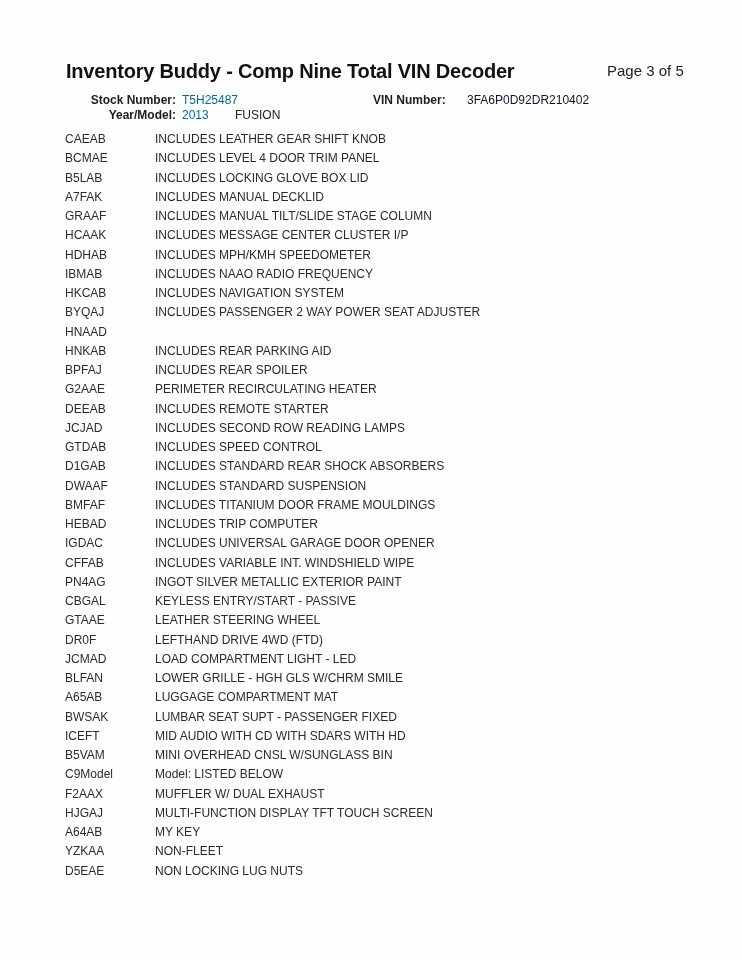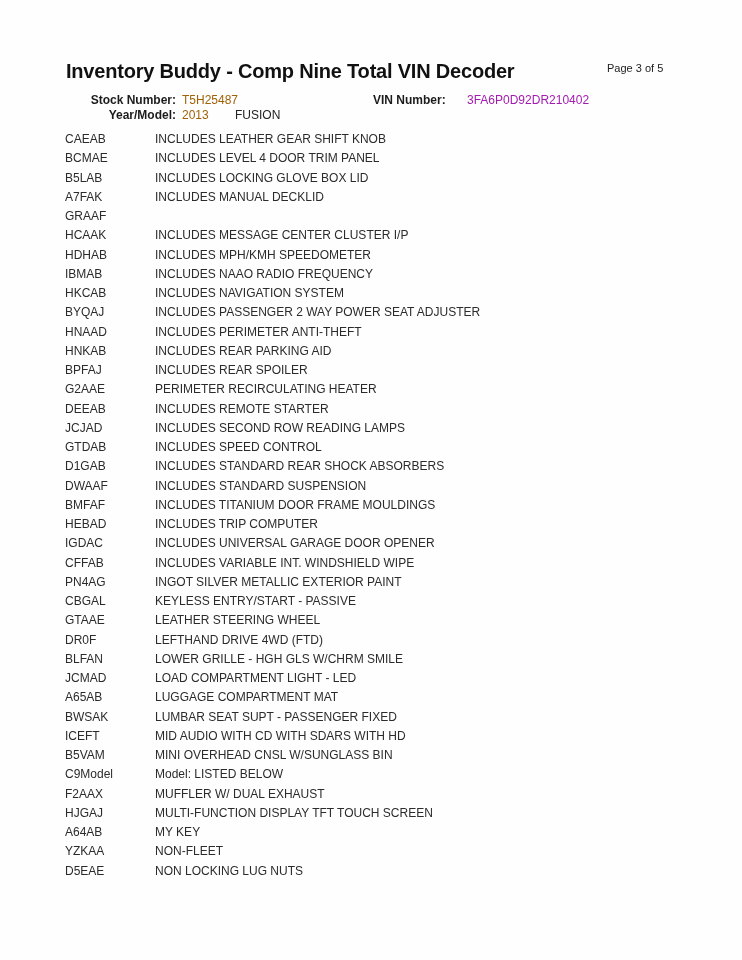--- a/index.html
+++ b/index.html
@@ -28,21 +28,21 @@
     font-size: 20px;
     font-weight: bold;
     color: #111111;
     letter-spacing: -0.2px;
     white-space: nowrap;
   }
   .page-indicator {
     position: absolute;
     left: 607px;
     top: 62px;
-    font-size: 11px;
+    font-size: 15px;
     color: #222222;
     white-space: nowrap;
   }
   .info-row {
     position: absolute;
     left: 0;
     width: 742px;
     height: 16px;
     font-size: 12px;
     white-space: nowrap;
@@ -53,32 +53,32 @@
     position: absolute;
     font-weight: bold;
     color: #1c1c1c;
     text-align: right;
     width: 116px;
     left: 60px;
   }
   .info-value {
     position: absolute;
     left: 182px;
-    color: #a16207;
+    color: #0369a1;
   }
   .vin-label {
     position: absolute;
     left: 373px;
     font-weight: bold;
     color: #1c1c1c;
   }
   .vin-value {
     position: absolute;
     left: 467px;
-    color: #a21caf;
+    color: #0f172a;
   }
   .model-value {
     position: absolute;
     left: 235px;
     color: #222222;
   }
   .option-list {
     position: absolute;
     left: 0;
     top: 130px;
@@ -136,20 +136,21 @@
       <div class="option-row">
         <span class="option-code">B5LAB</span>
         <span class="option-desc">INCLUDES LOCKING GLOVE BOX LID</span>
       </div>
       <div class="option-row">
         <span class="option-code">A7FAK</span>
         <span class="option-desc">INCLUDES MANUAL DECKLID</span>
       </div>
       <div class="option-row">
         <span class="option-code">GRAAF</span>
+        <span class="option-desc">INCLUDES MANUAL TILT/SLIDE STAGE COLUMN</span>
       </div>
       <div class="option-row">
         <span class="option-code">HCAAK</span>
         <span class="option-desc">INCLUDES MESSAGE CENTER CLUSTER I/P</span>
       </div>
       <div class="option-row">
         <span class="option-code">HDHAB</span>
         <span class="option-desc">INCLUDES MPH/KMH SPEEDOMETER</span>
       </div>
       <div class="option-row">
@@ -159,21 +160,20 @@
       <div class="option-row">
         <span class="option-code">HKCAB</span>
         <span class="option-desc">INCLUDES NAVIGATION SYSTEM</span>
       </div>
       <div class="option-row">
         <span class="option-code">BYQAJ</span>
         <span class="option-desc">INCLUDES PASSENGER 2 WAY POWER SEAT ADJUSTER</span>
       </div>
       <div class="option-row">
         <span class="option-code">HNAAD</span>
-        <span class="option-desc">INCLUDES PERIMETER ANTI-THEFT</span>
       </div>
       <div class="option-row">
         <span class="option-code">HNKAB</span>
         <span class="option-desc">INCLUDES REAR PARKING AID</span>
       </div>
       <div class="option-row">
         <span class="option-code">BPFAJ</span>
         <span class="option-desc">INCLUDES REAR SPOILER</span>
       </div>
       <div class="option-row">
@@ -226,28 +226,28 @@
       </div>
       <div class="option-row">
         <span class="option-code">GTAAE</span>
         <span class="option-desc">LEATHER STEERING WHEEL</span>
       </div>
       <div class="option-row">
         <span class="option-code">DR0F</span>
         <span class="option-desc">LEFTHAND DRIVE 4WD (FTD)</span>
       </div>
       <div class="option-row">
+        <span class="option-code">JCMAD</span>
+        <span class="option-desc">LOAD COMPARTMENT LIGHT - LED</span>
+      </div>
+      <div class="option-row">
         <span class="option-code">BLFAN</span>
         <span class="option-desc">LOWER GRILLE - HGH GLS W/CHRM SMILE</span>
       </div>
       <div class="option-row">
-        <span class="option-code">JCMAD</span>
-        <span class="option-desc">LOAD COMPARTMENT LIGHT - LED</span>
-      </div>
-      <div class="option-row">
         <span class="option-code">A65AB</span>
         <span class="option-desc">LUGGAGE COMPARTMENT MAT</span>
       </div>
       <div class="option-row">
         <span class="option-code">BWSAK</span>
         <span class="option-desc">LUMBAR SEAT SUPT - PASSENGER FIXED</span>
       </div>
       <div class="option-row">
         <span class="option-code">ICEFT</span>
         <span class="option-desc">MID AUDIO WITH CD WITH SDARS WITH HD</span>

